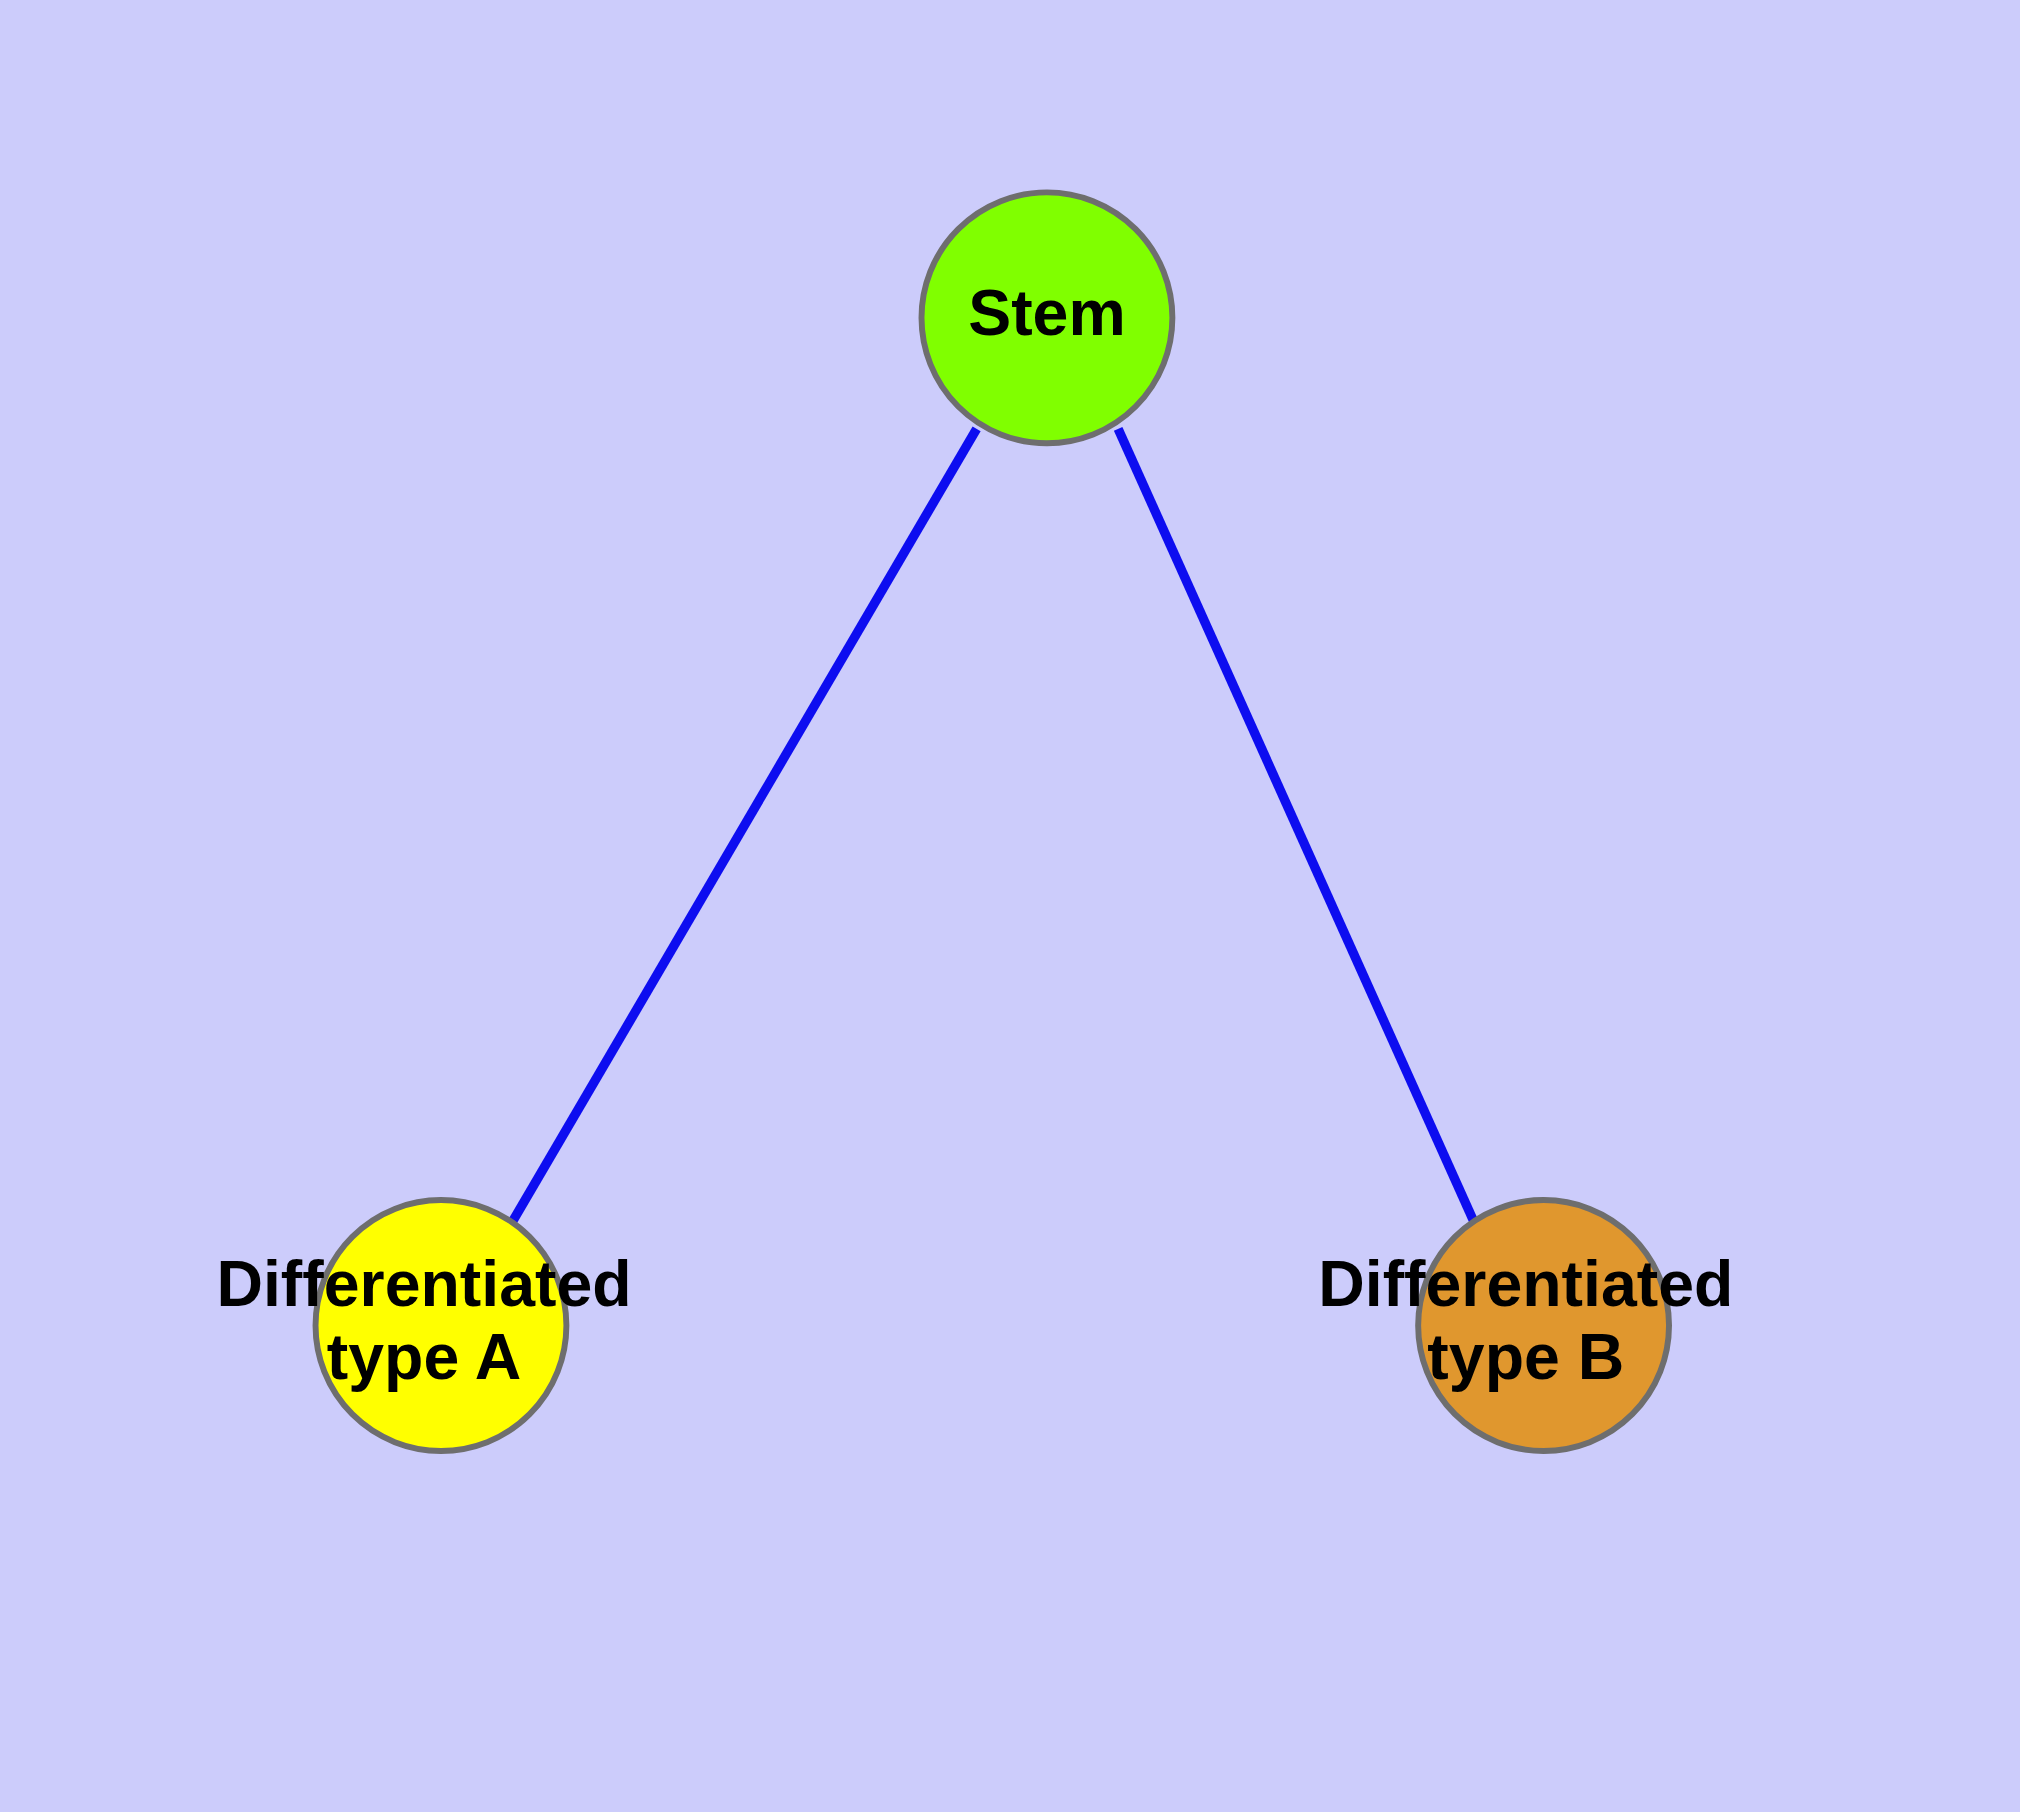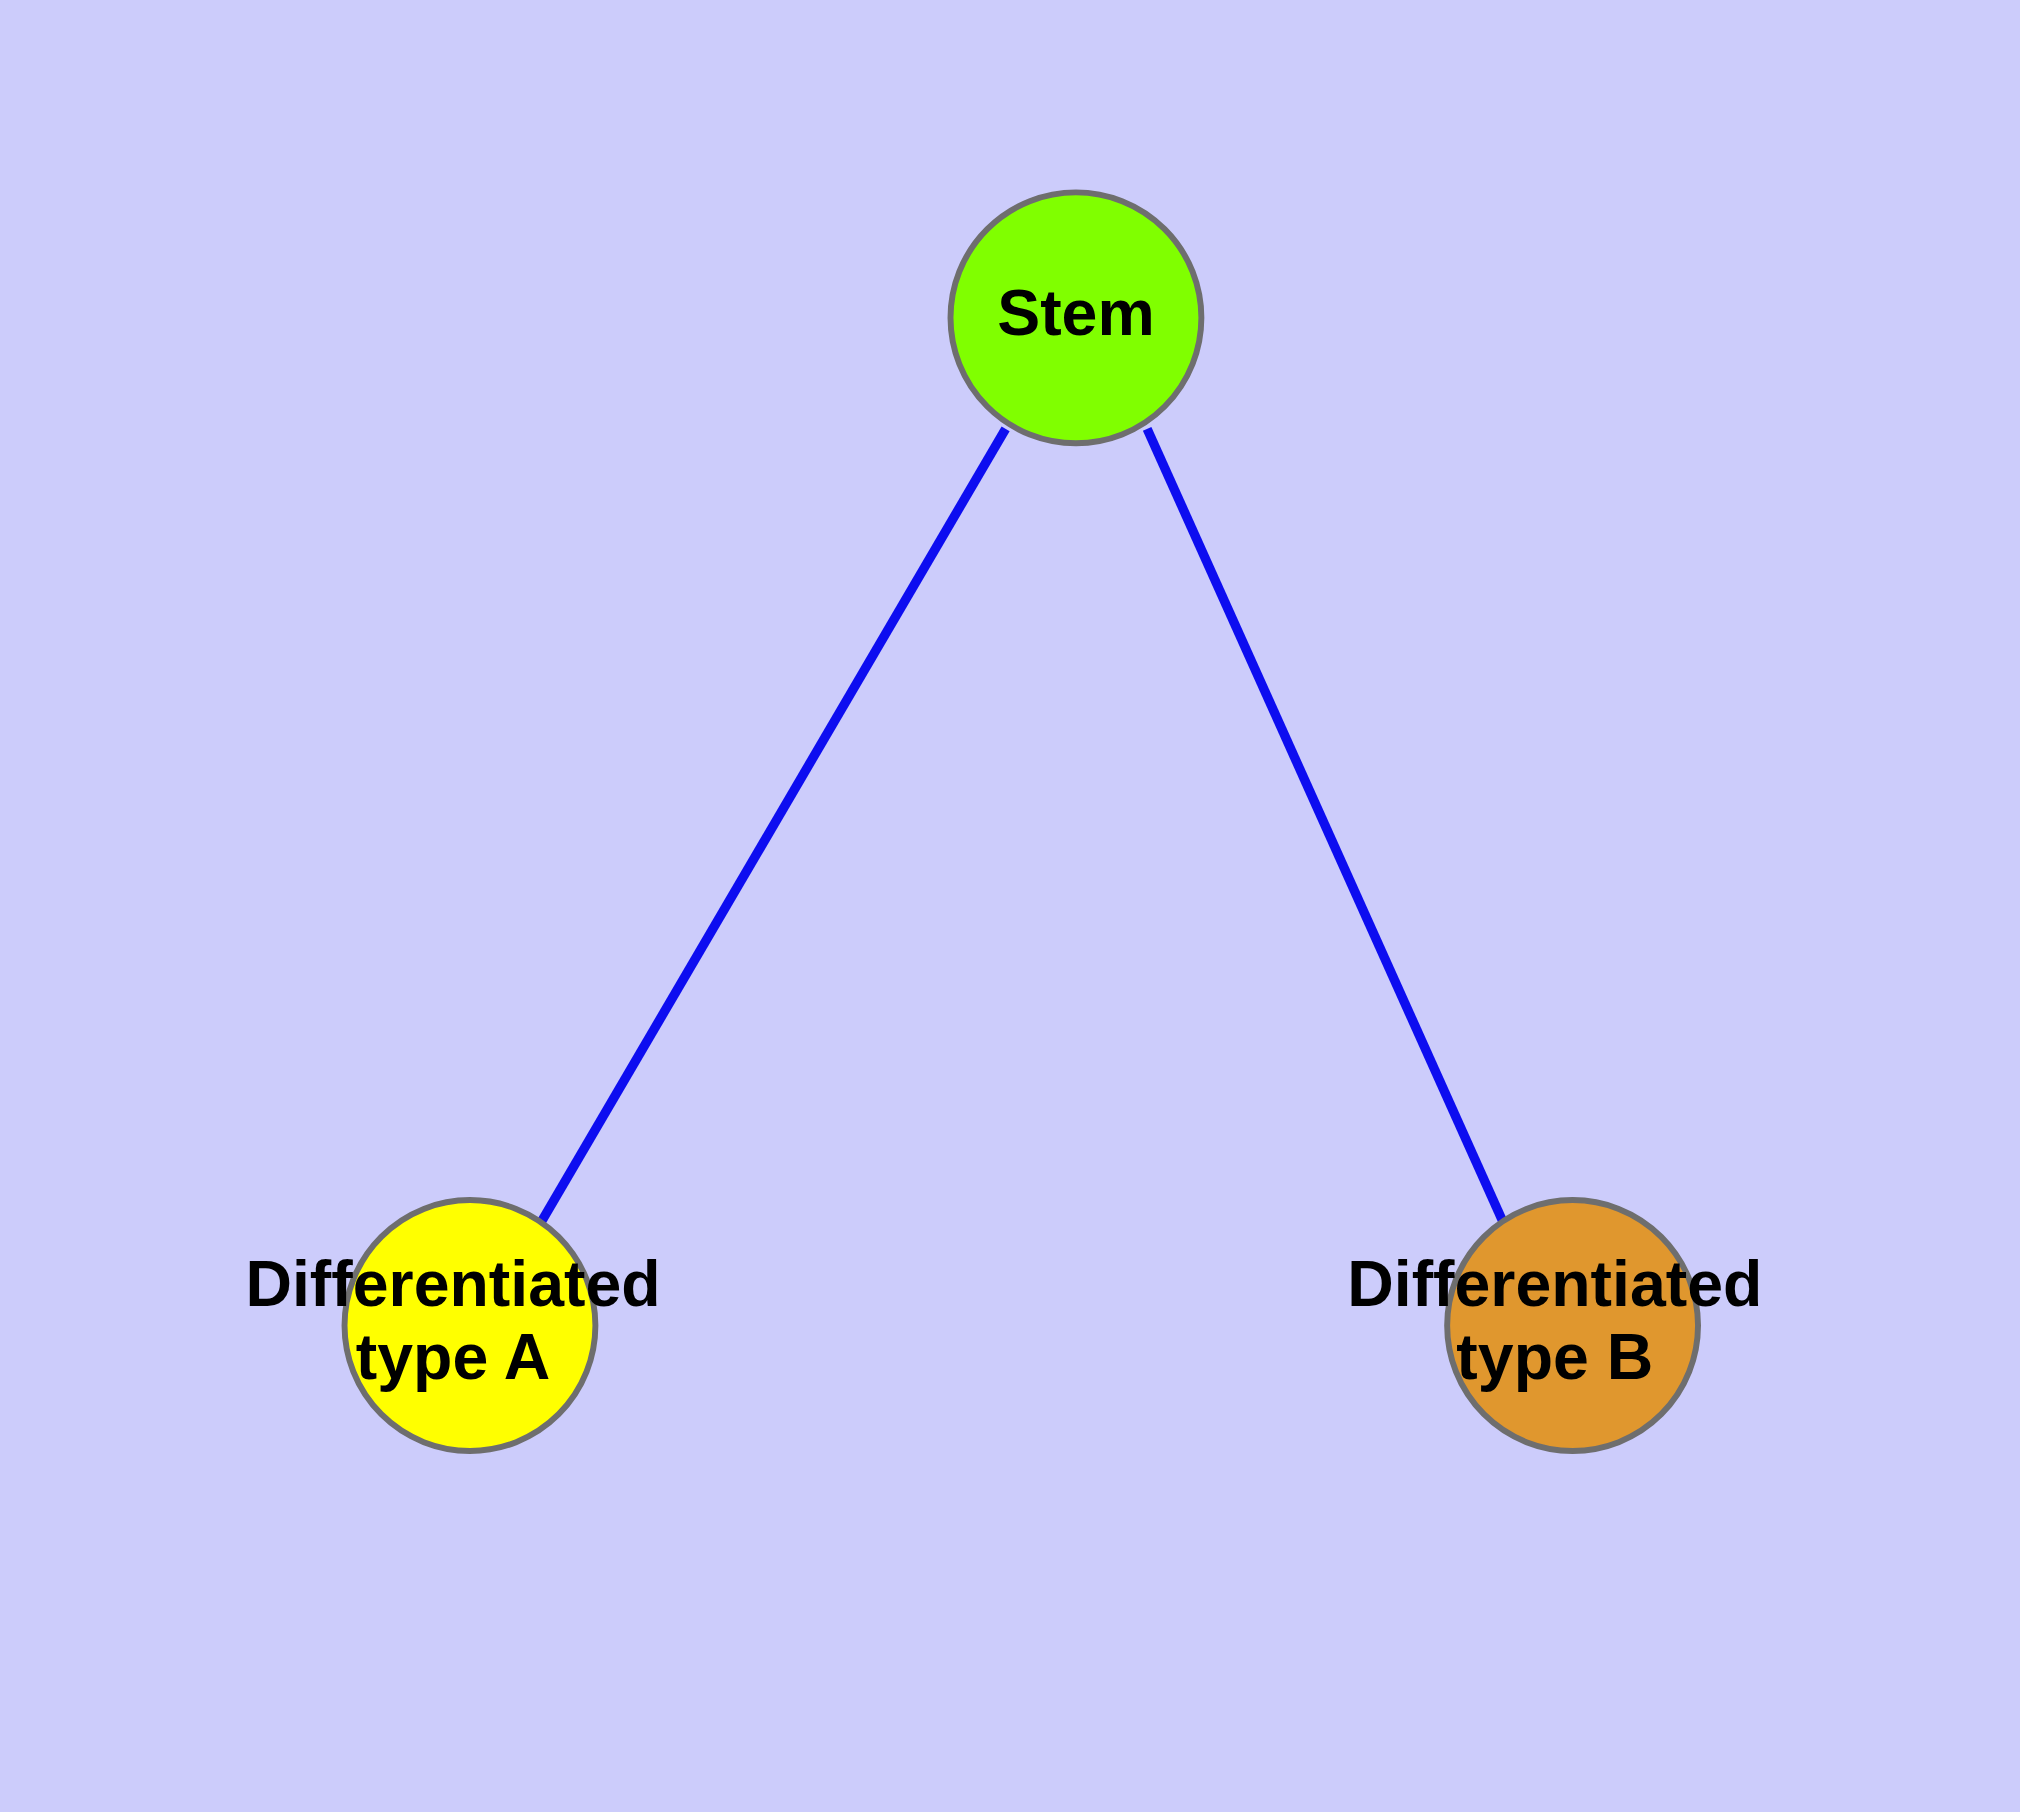--- a/index.html
+++ b/index.html
@@ -39,21 +39,21 @@
     font-family: "Liberation Sans", sans-serif;
     font-weight: bold;
     fill: #000000;
     text-anchor: middle;
     dominant-baseline: middle;
   }
 </style>
 </head>
 <body>
 
-<div id="canvas-wrap" style="width: 1784px; height: 1812px; margin-left: 29px;">
+<div id="canvas-wrap" style="width: 1784px; height: 1812px;">
   <svg id="graph-svg" viewBox="0 0 2384 2138" xmlns="http://www.w3.org/2000/svg">
     <rect id="bg-rect" x="0" y="0" width="2384" height="2138" fill="#ccccfb"></rect>
     <g id="edges-layer">
         <line x1="1152" y1="506" x2="604" y2="1442" class="edge-line" stroke="#0d0df0"></line>
         <line x1="1319" y1="506" x2="1739" y2="1442" class="edge-line" stroke="#0d0df0"></line>
       </g>
     <g id="nodes-layer">
         <circle cx="1235" cy="375" r="148" class="node-circle" fill="#80ff00" stroke="#6e6e6e"></circle>
         <circle cx="520" cy="1564" r="148" class="node-circle" fill="#ffff00" stroke="#6e6e6e"></circle>
         <circle cx="1821" cy="1564" r="148" class="node-circle" fill="#e0972e" stroke="#6e6e6e"></circle>

